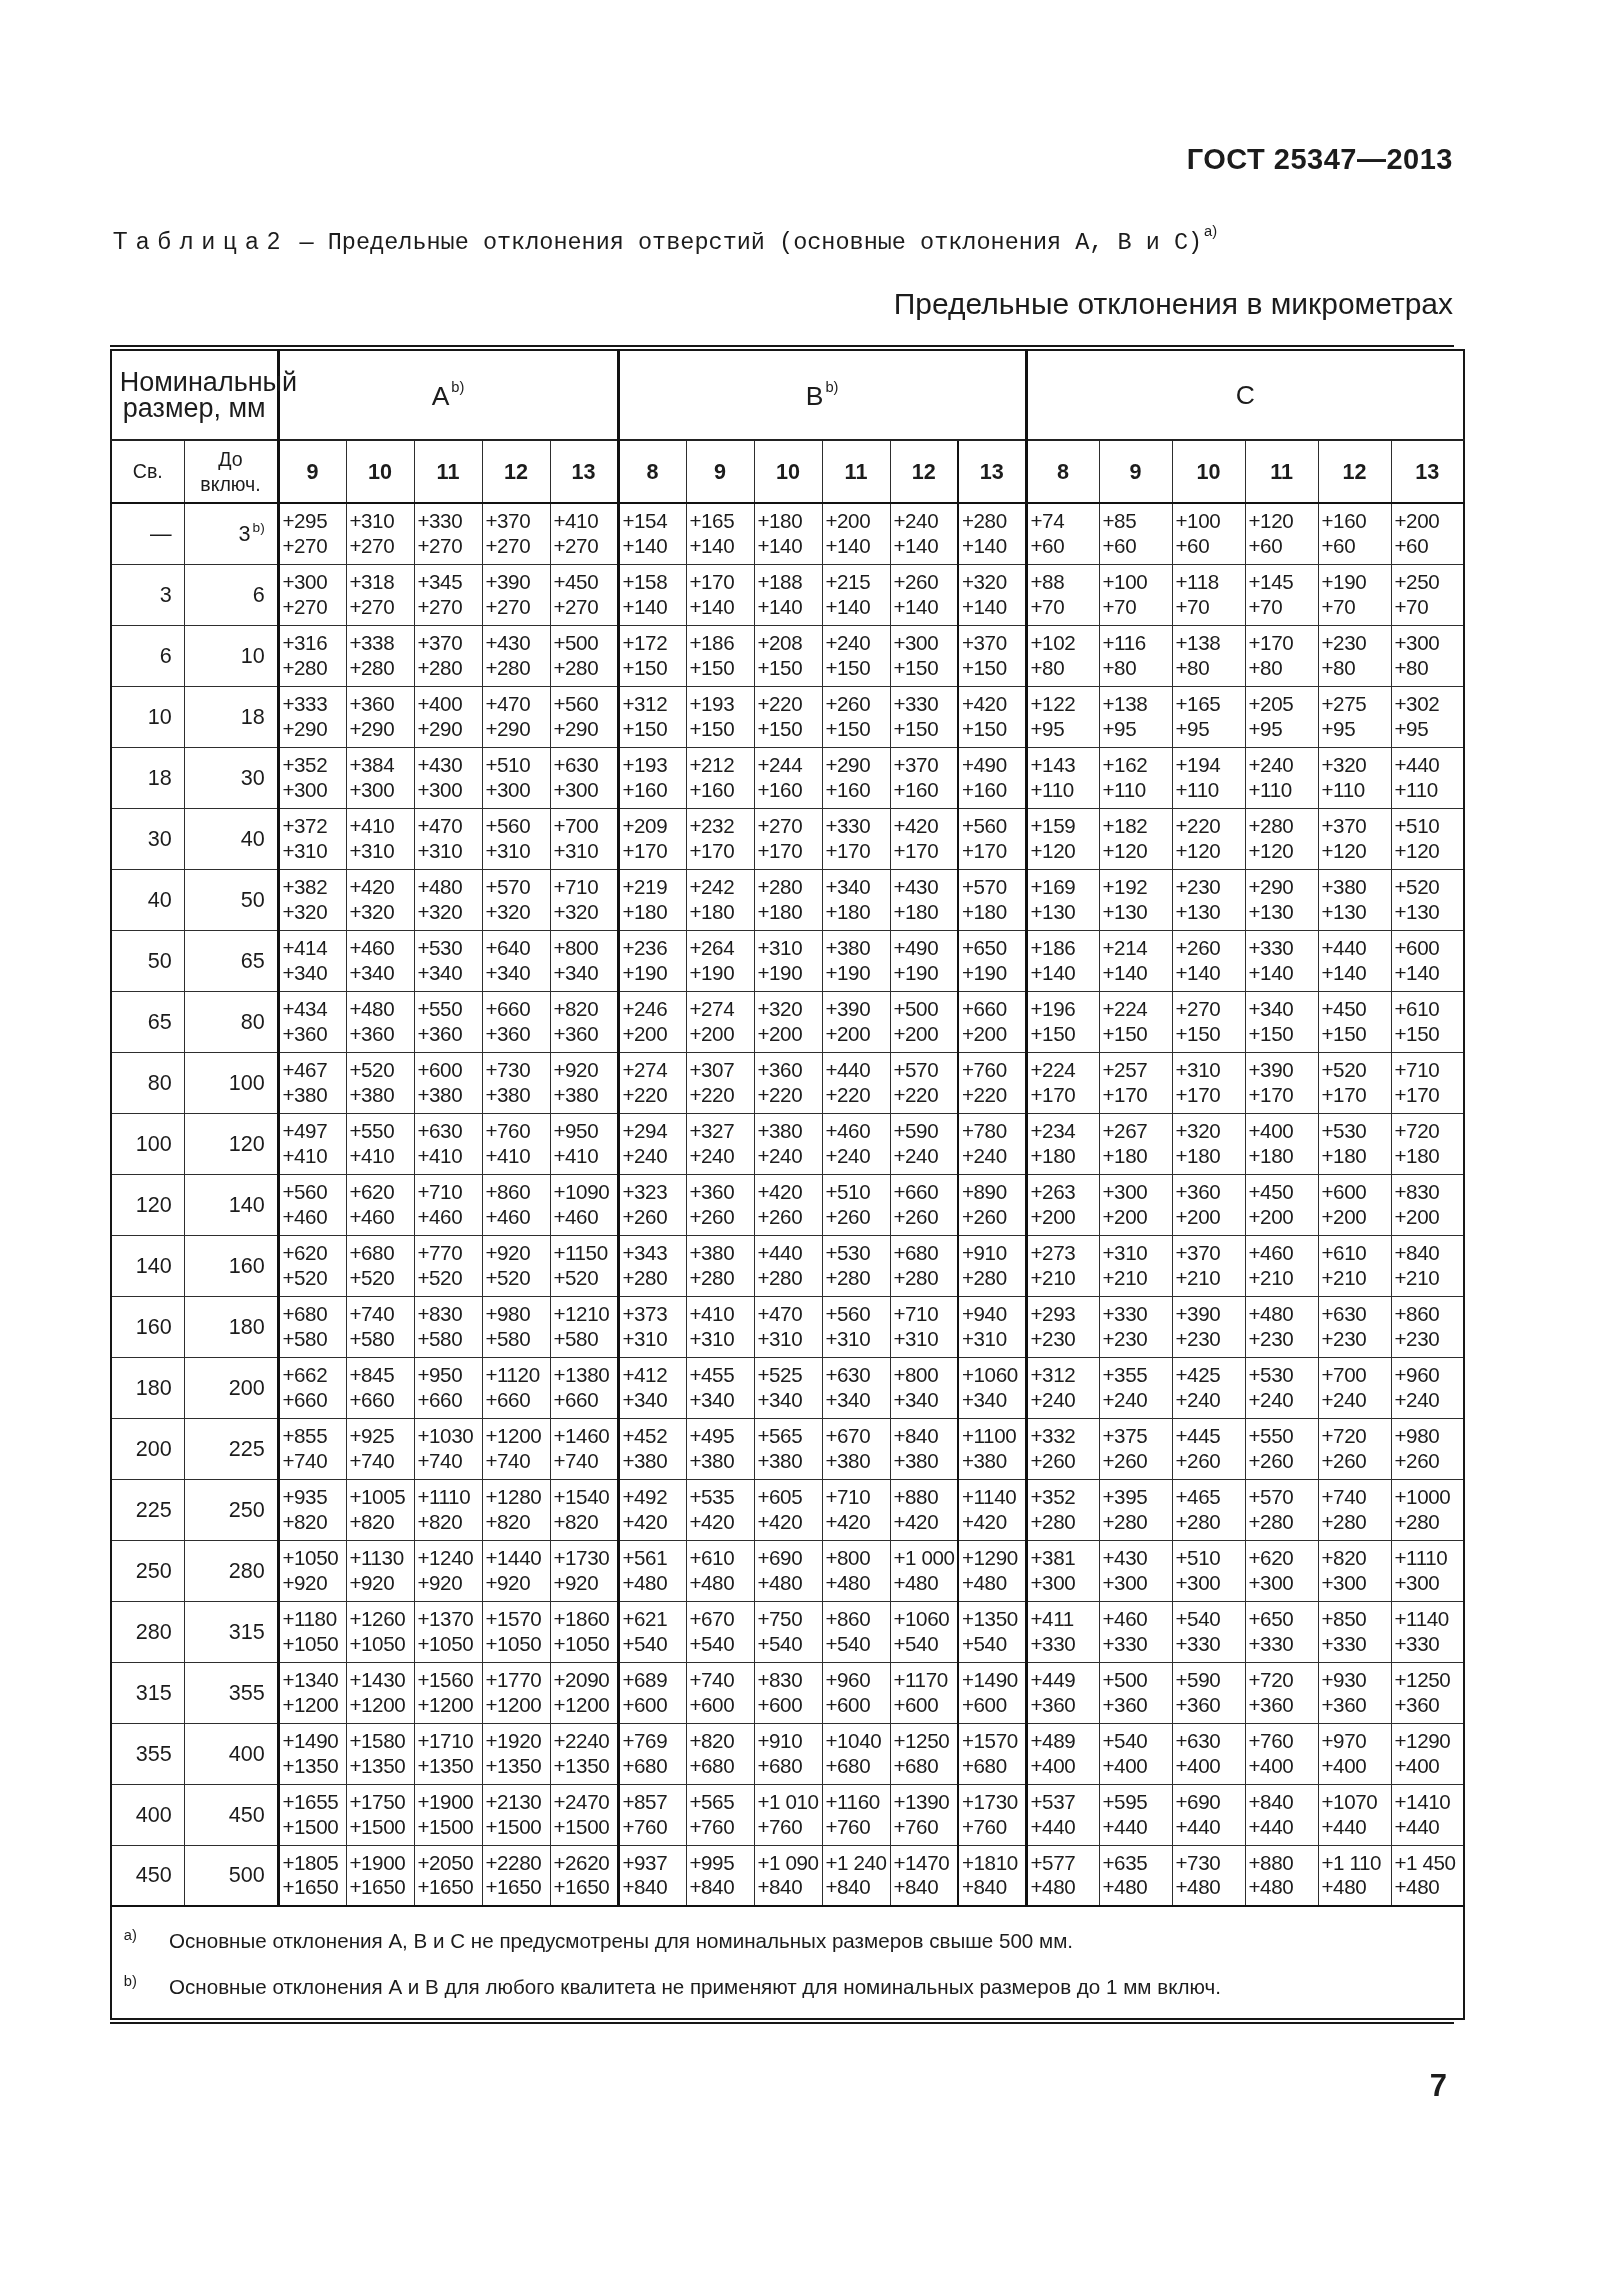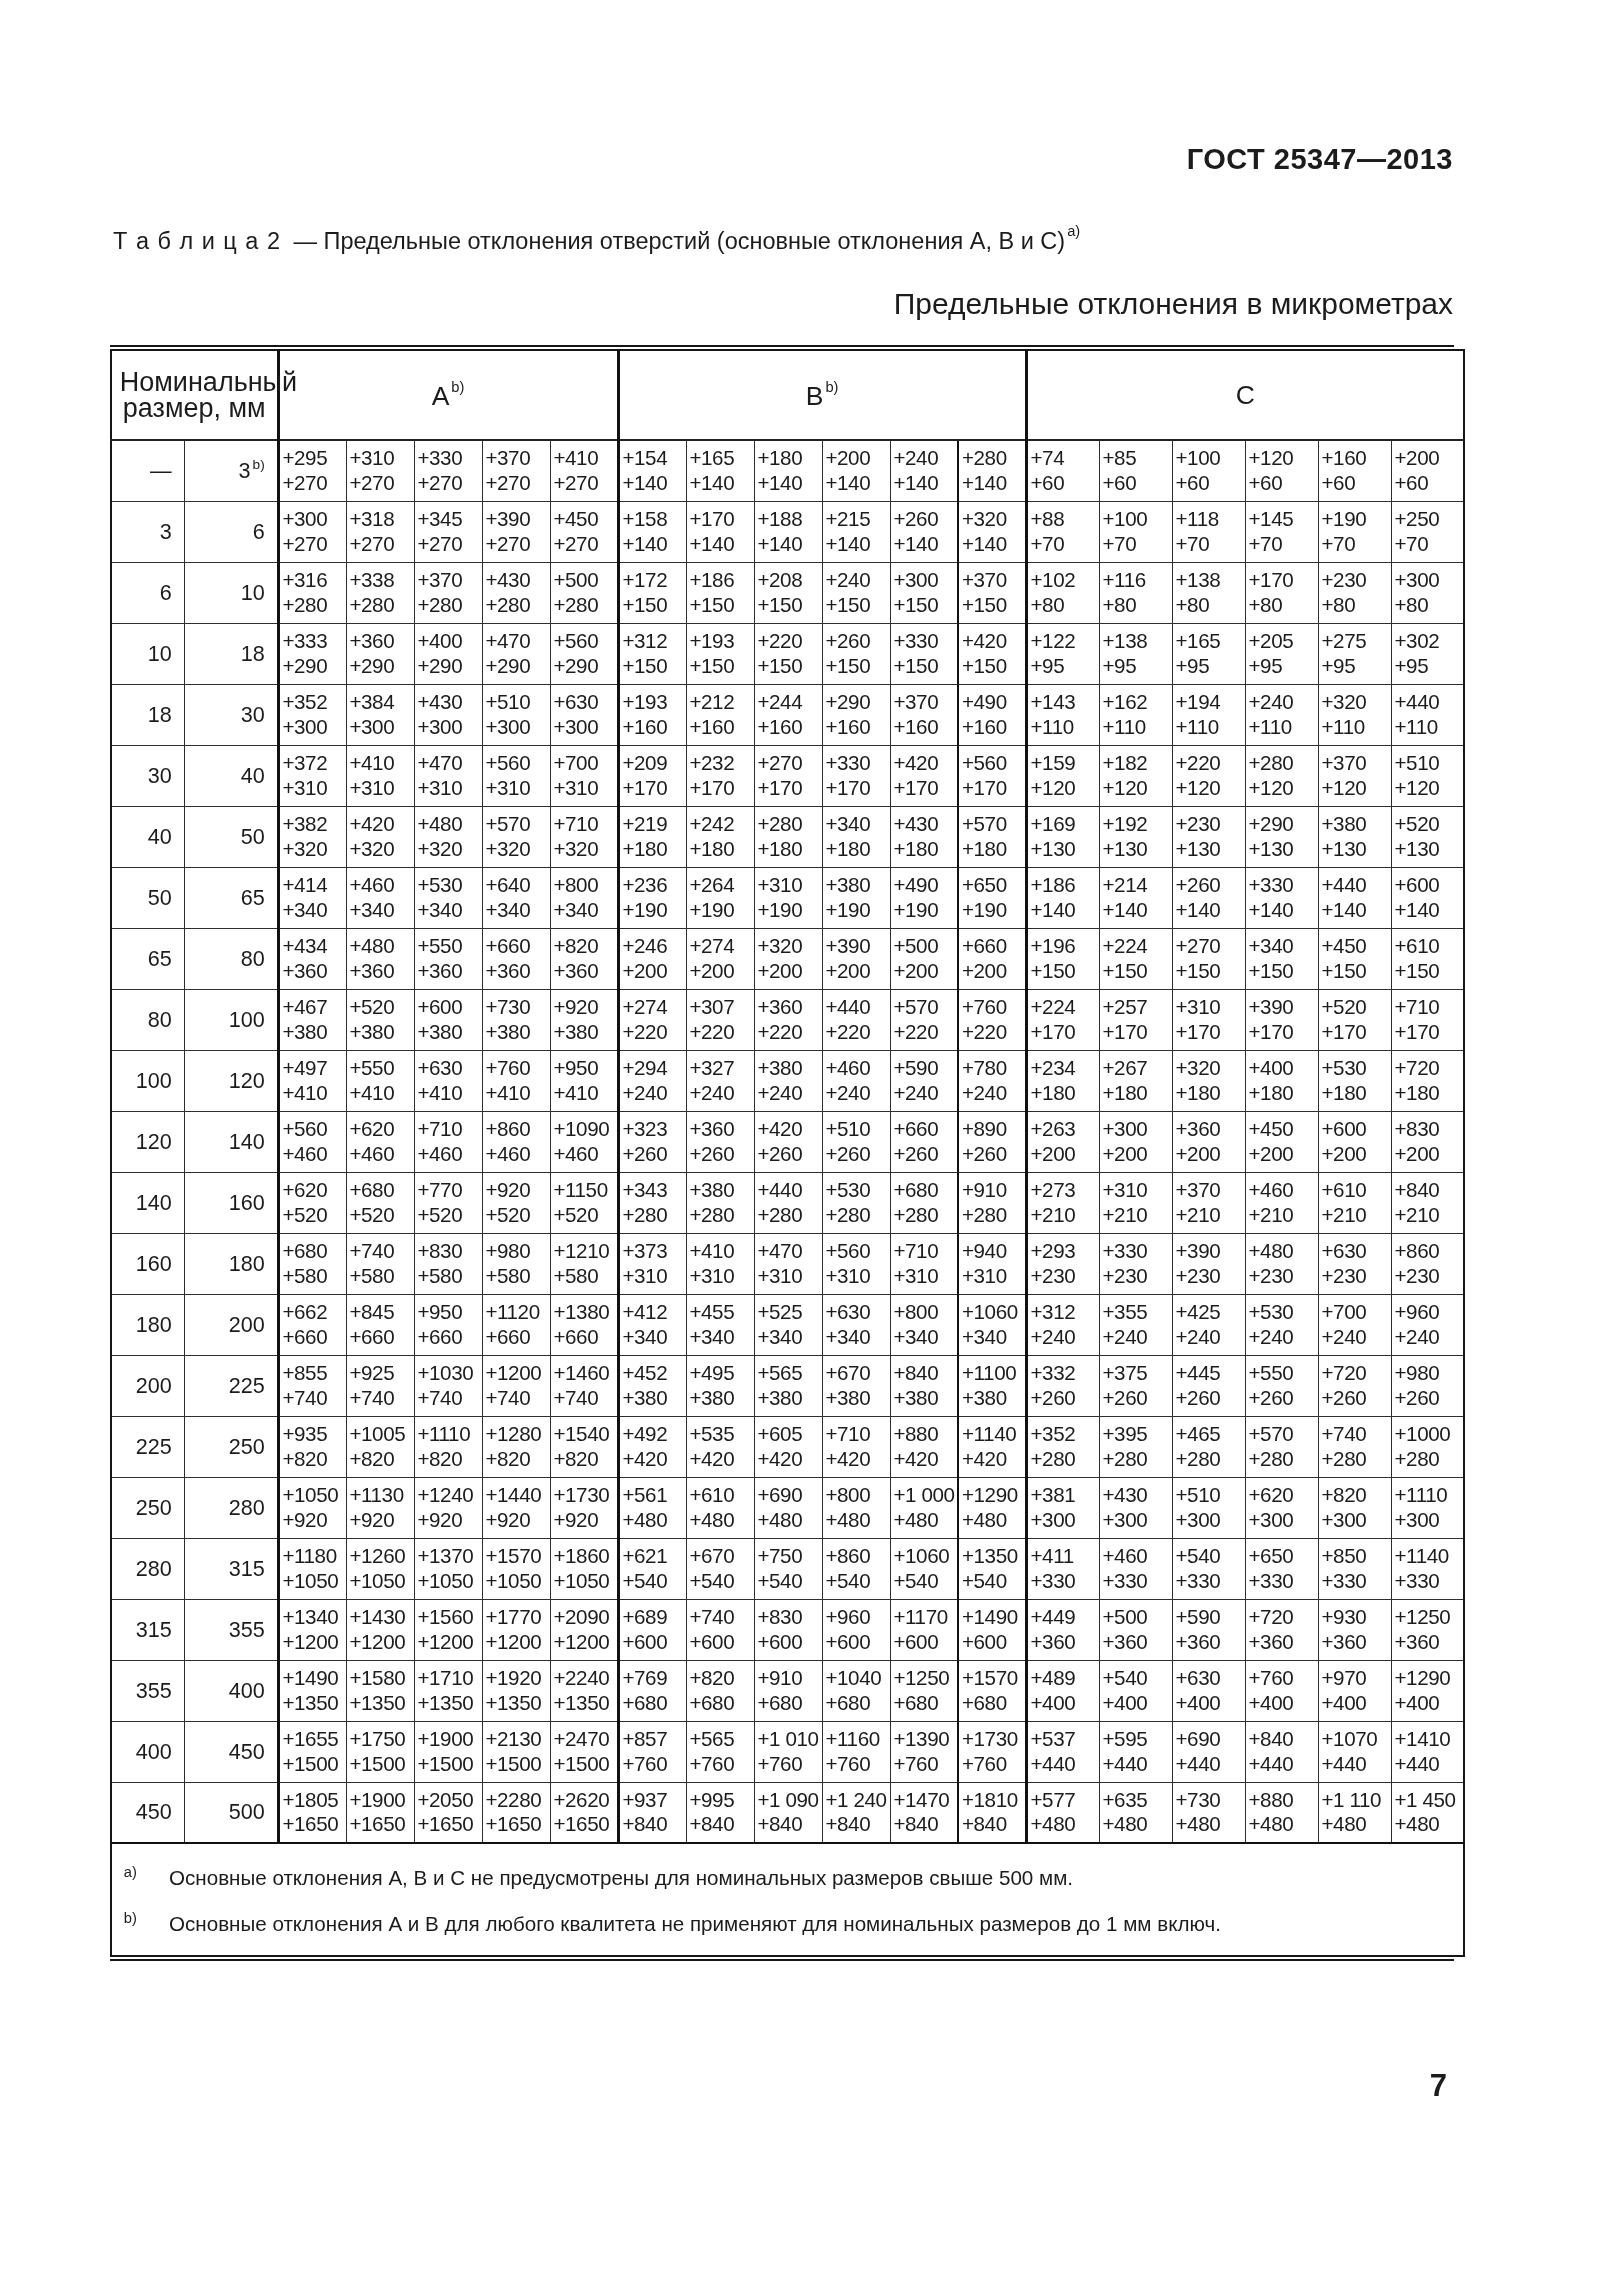--- a/index.html
+++ b/index.html
@@ -8,21 +8,21 @@
     font-family:"Liberation Sans", sans-serif; color:#1c1c1c; overflow:hidden;
   }
   .doc-number {
     position:absolute; top:143px; right:168px;
     font-size:29px; font-weight:bold; letter-spacing:0.5px;
   }
   .caption {
     position:absolute; left:113px; top:223px; font-size:23.5px; white-space:nowrap;
   }
   .caption .caption-label { letter-spacing:1px; }
-  .caption .caption-text { margin-left:6px; }
+  .caption .caption-text { margin-left:12px;font-family:Liberation Mono, monospace; }
   .sup-ref { font-size:14.7px; vertical-align:12.7px; margin-left:2px; }
   .units-note {
     position:absolute; top:287px; right:168px; font-size:30px;
   }
   .table-frame {
     position:absolute; left:110px; top:345px; width:1344px;
     border-top:2px solid #161616; border-bottom:2px solid #161616;
     padding:2px 0; box-sizing:border-box;
   }
   table.dev-table {
@@ -86,20 +86,41 @@
           <col style="width:73px">
           <col style="width:73px">
       </colgroup>
       <thead>
         <tr class="row1">
           <th class="th-nominal" colspan="2">Номинальный размер, мм</th>
           <th class="gsep" colspan="5"><span class="group-label">А</span><sup class="sup-ref">b)</sup></th>
           <th class="gsep" colspan="6"><span class="group-label">В</span><sup class="sup-ref">b)</sup></th>
           <th class="gsep" colspan="6"><span class="group-label">С</span></th>
         </tr>
+        <tr class="row2" id="subheader-row">
+          <th class="th-sv">Св.</th>
+          <th class="th-do">До включ.</th>
+        <th class="th-quality gsep">9</th>
+            <th class="th-quality">10</th>
+            <th class="th-quality">11</th>
+            <th class="th-quality">12</th>
+            <th class="th-quality">13</th>
+            <th class="th-quality gsep">8</th>
+            <th class="th-quality">9</th>
+            <th class="th-quality">10</th>
+            <th class="th-quality">11</th>
+            <th class="th-quality">12</th>
+            <th class="th-quality msep">13</th>
+            <th class="th-quality gsep">8</th>
+            <th class="th-quality">9</th>
+            <th class="th-quality">10</th>
+            <th class="th-quality">11</th>
+            <th class="th-quality">12</th>
+            <th class="th-quality">13</th>
+          </tr>
       </thead>
       <tbody id="body-rows">
           <tr>
             <td class="cell-sv">—</td>
             <td class="cell-do"><span>3</span><sup class="sup-small">b)</sup></td>
             <td class="cell-val gsep">
               <div class="v">+295</div>
               <div class="v">+270</div>
             </td>
             <td class="cell-val">

